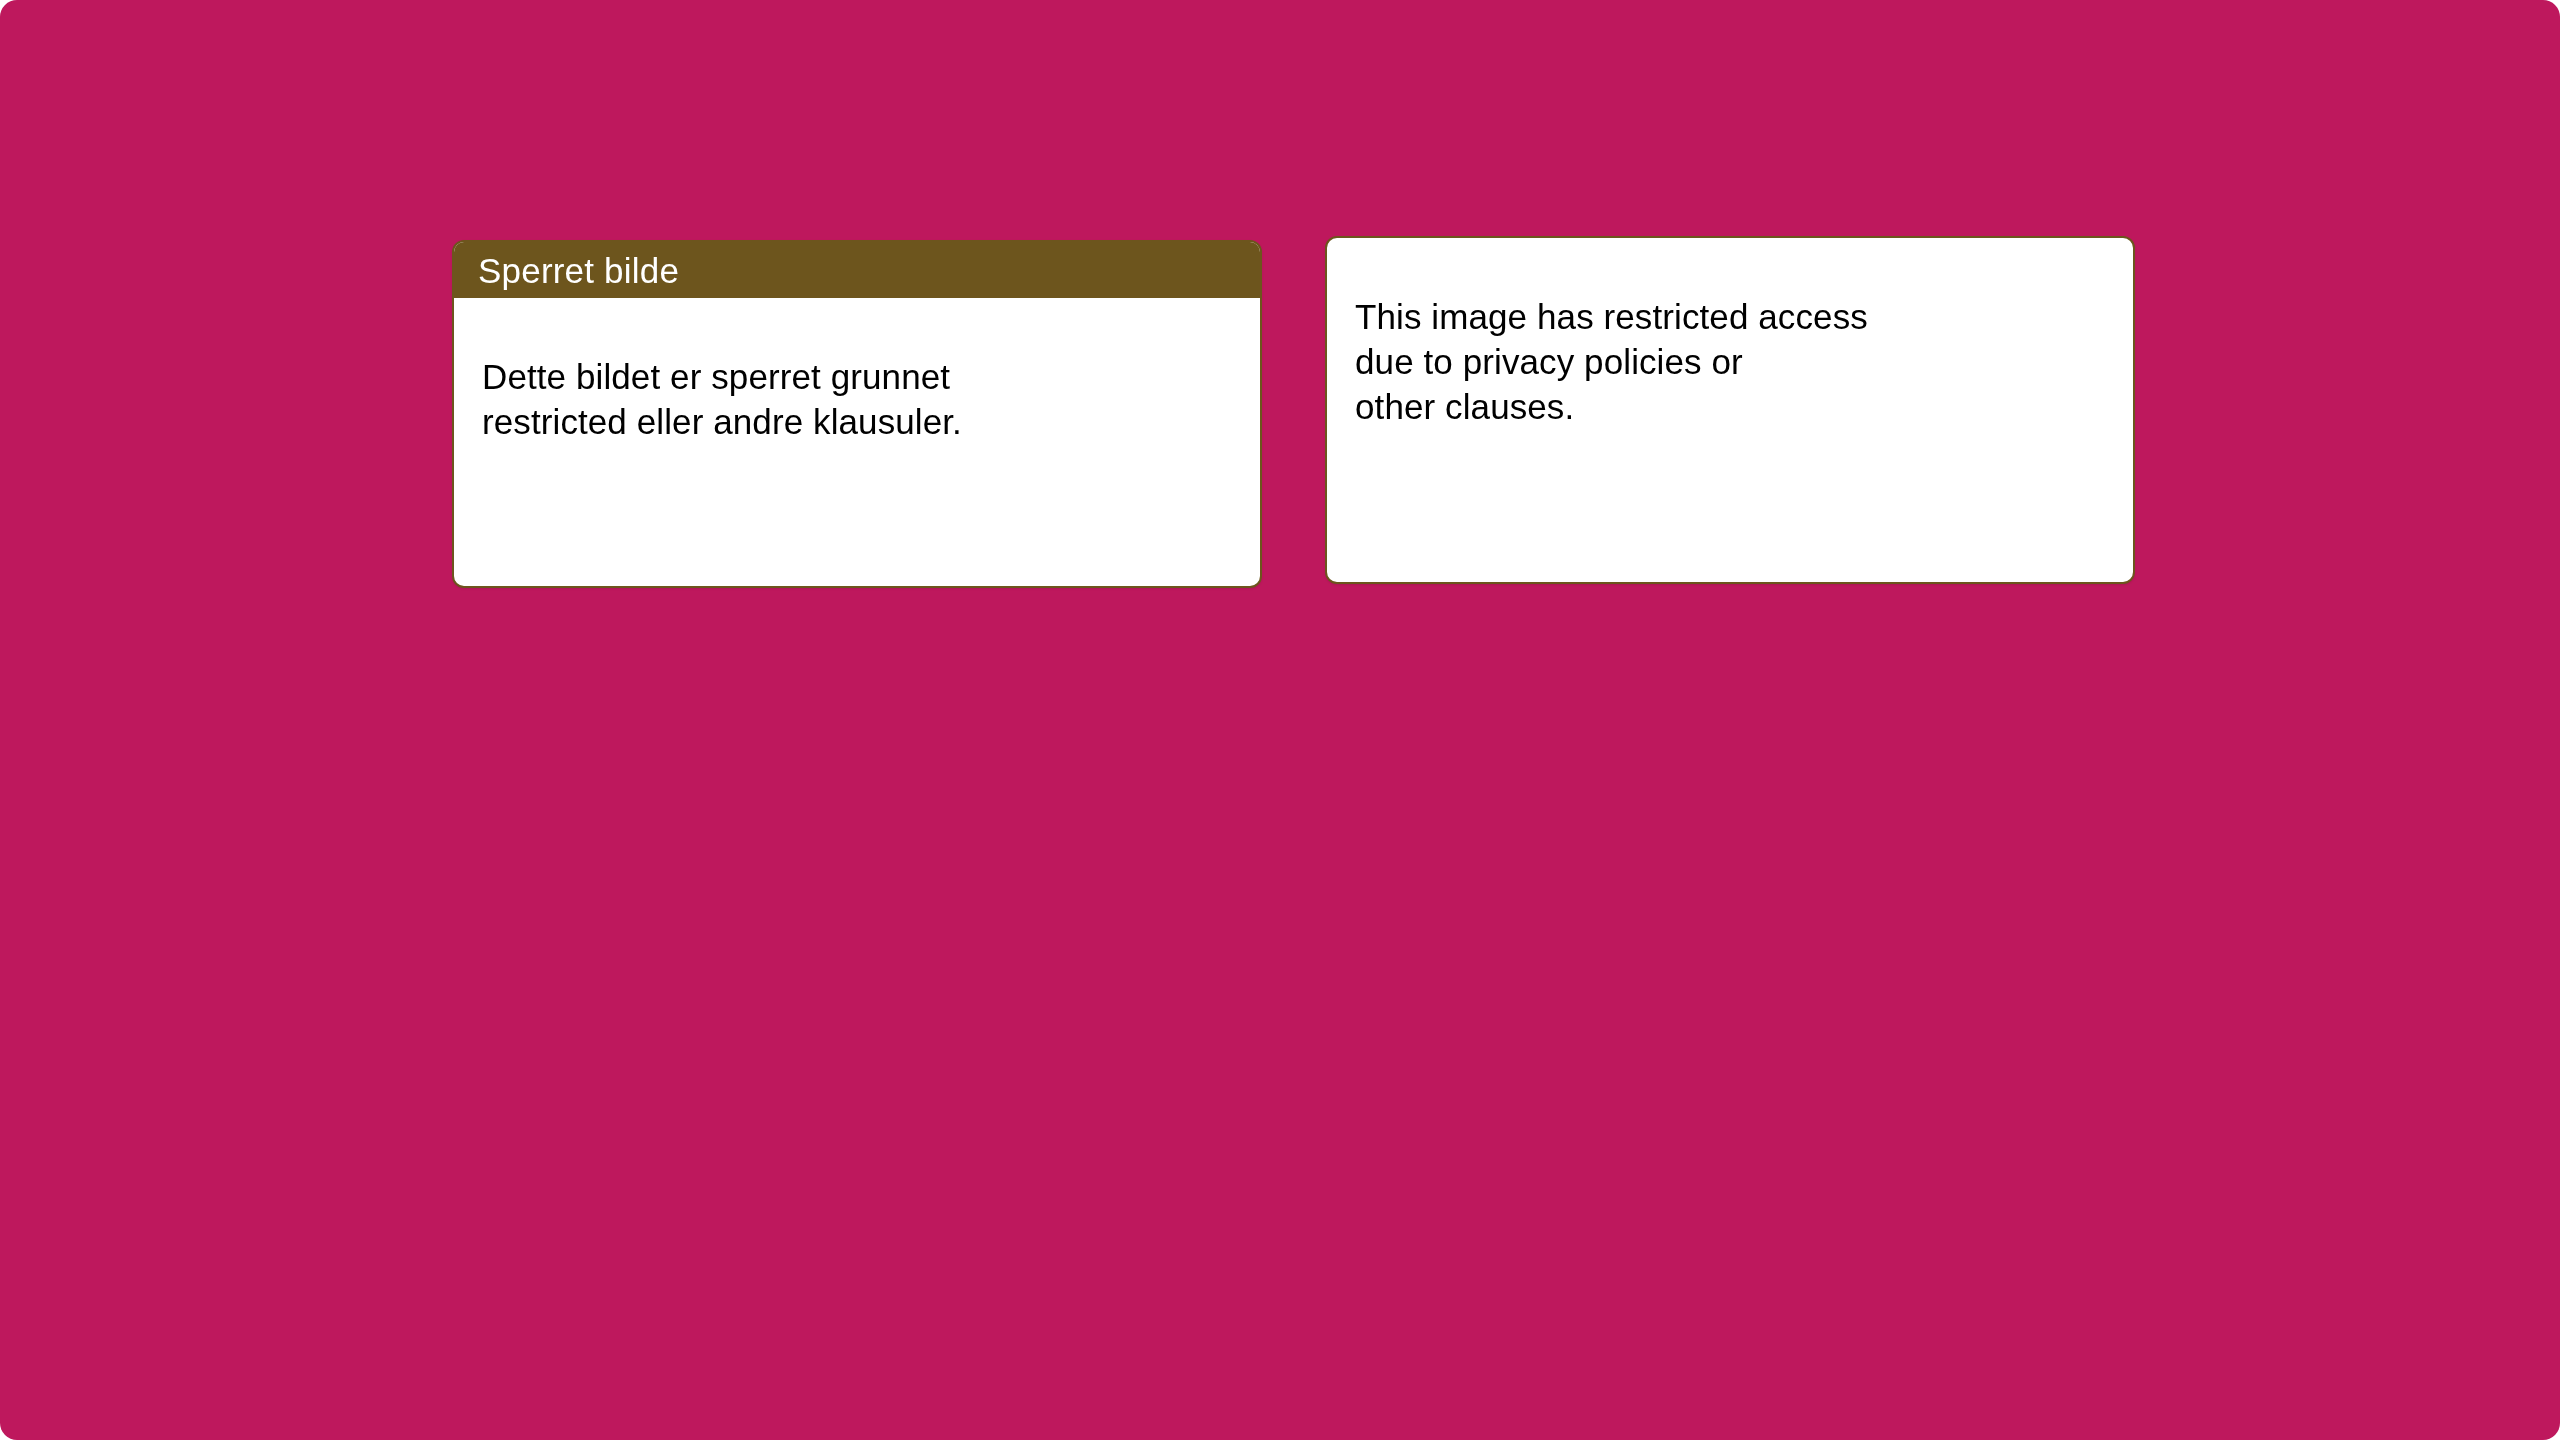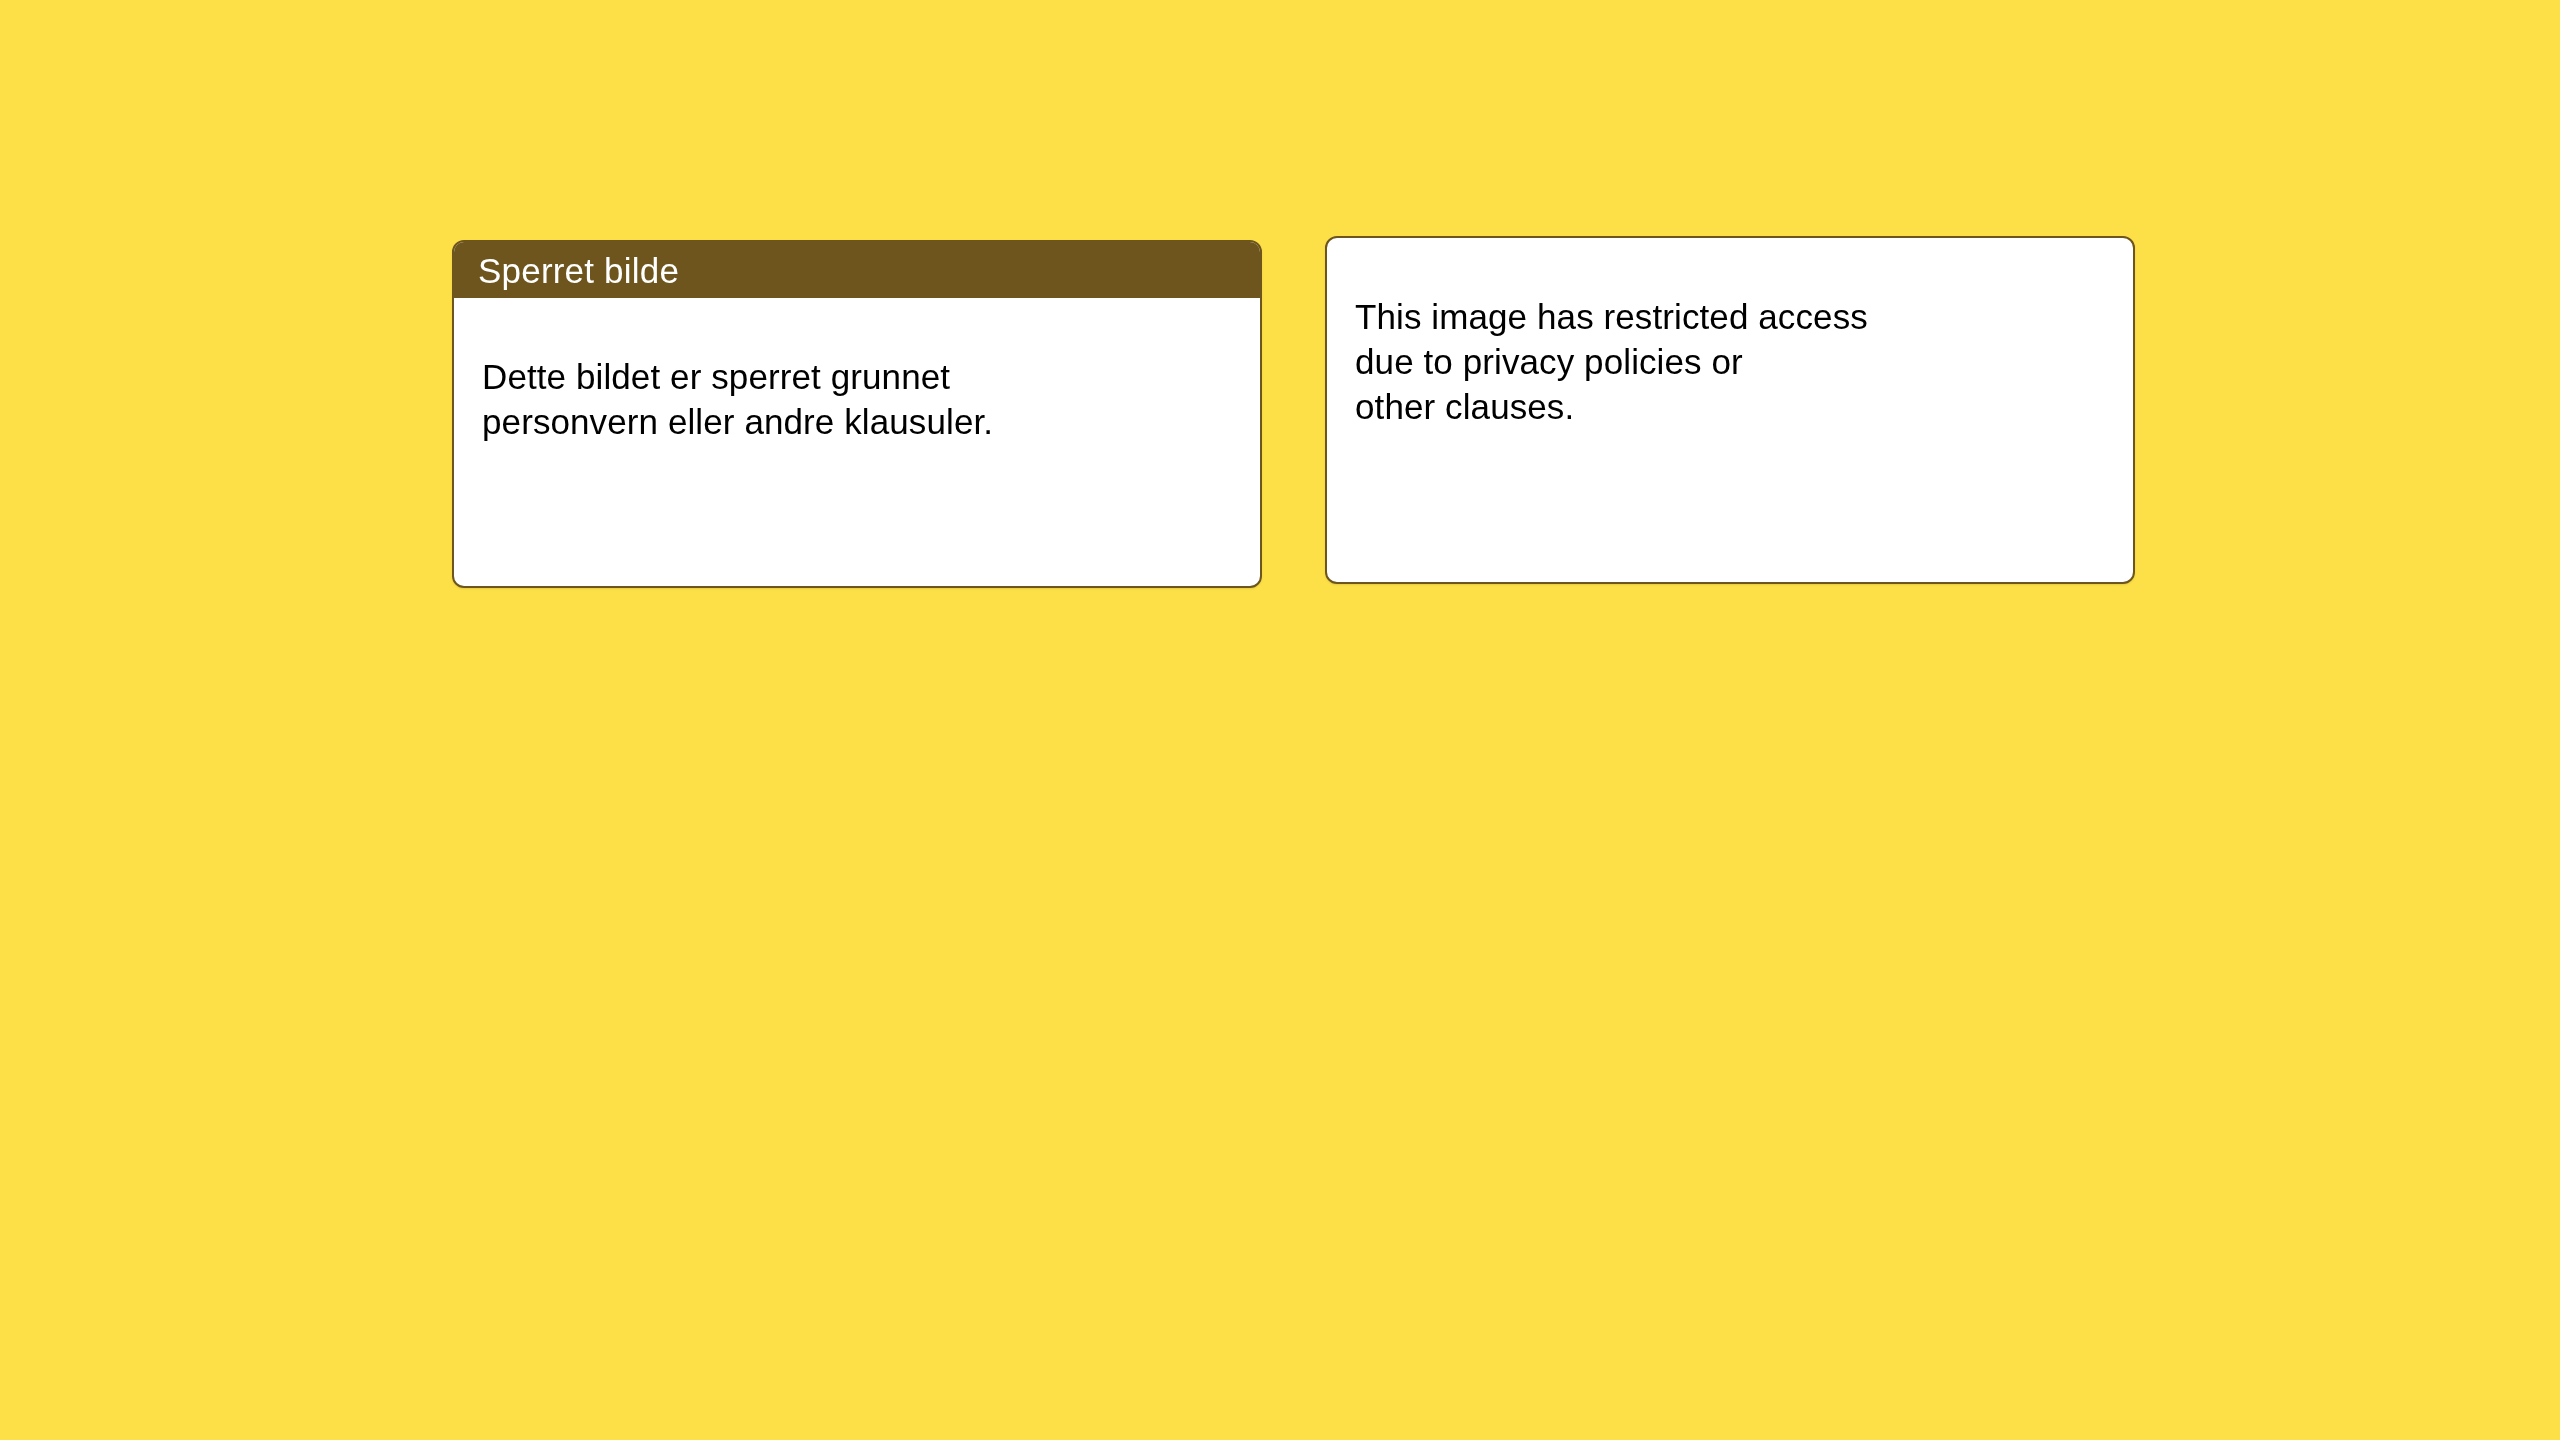--- a/index.html
+++ b/index.html
@@ -11,21 +11,22 @@
     overflow: hidden;
   }
   body {
     font-family: "Liberation Sans", sans-serif;
     -webkit-font-smoothing: antialiased;
   }
   .stage {
     position: relative;
     width: 2560px;
     height: 1440px;
-    background: #fde047;
+    background: #be185d;
+    border-radius: 17px;
   }
   .notice-card {
     position: absolute;
     box-sizing: border-box;
     background: #ffffff;
     border: 2px solid #6d551d;
     border-radius: 12px;
     overflow: hidden;
     box-shadow: 0 1px 2px rgba(0,0,0,0.10);
   }
@@ -78,21 +79,21 @@
 <body>
 
 <div class="stage">
 
   <div class="notice-card" id="card-no">
     <div class="card-header">
       <span class="card-header-title">Sperret bilde</span>
     </div>
     <div class="card-body">
       <p class="card-body-text">Dette bildet er sperret grunnet
-personvern eller andre klausuler.</p>
+restricted eller andre klausuler.</p>
     </div>
   </div>
 
   <div class="notice-card" id="card-en">
     <div class="card-body">
       <p class="card-body-text">This image has restricted access
 due to privacy policies or
 other clauses.</p>
     </div>
   </div>

